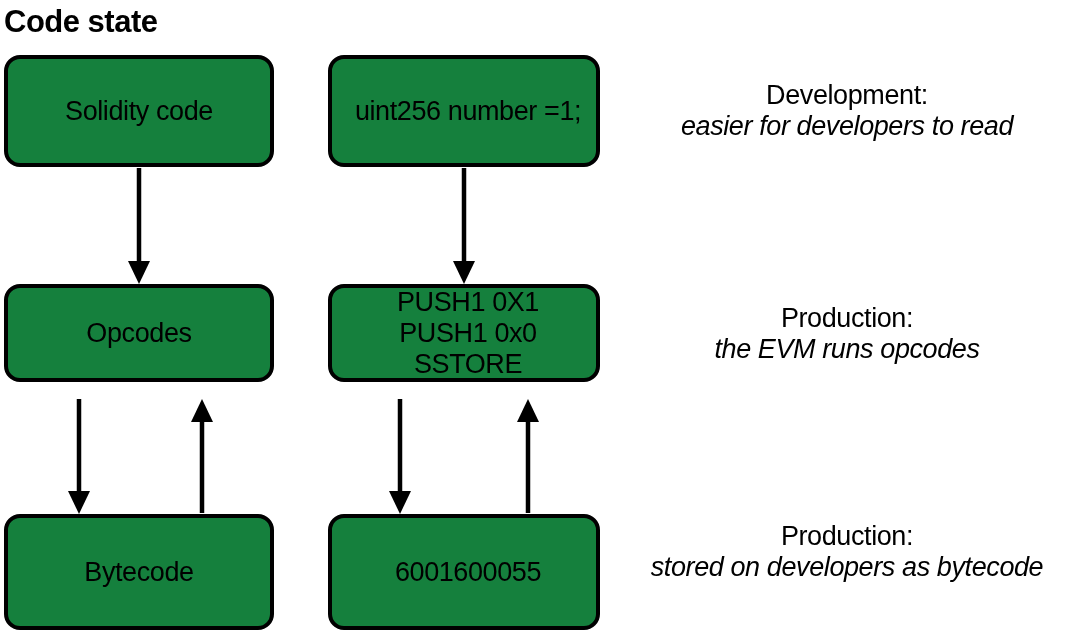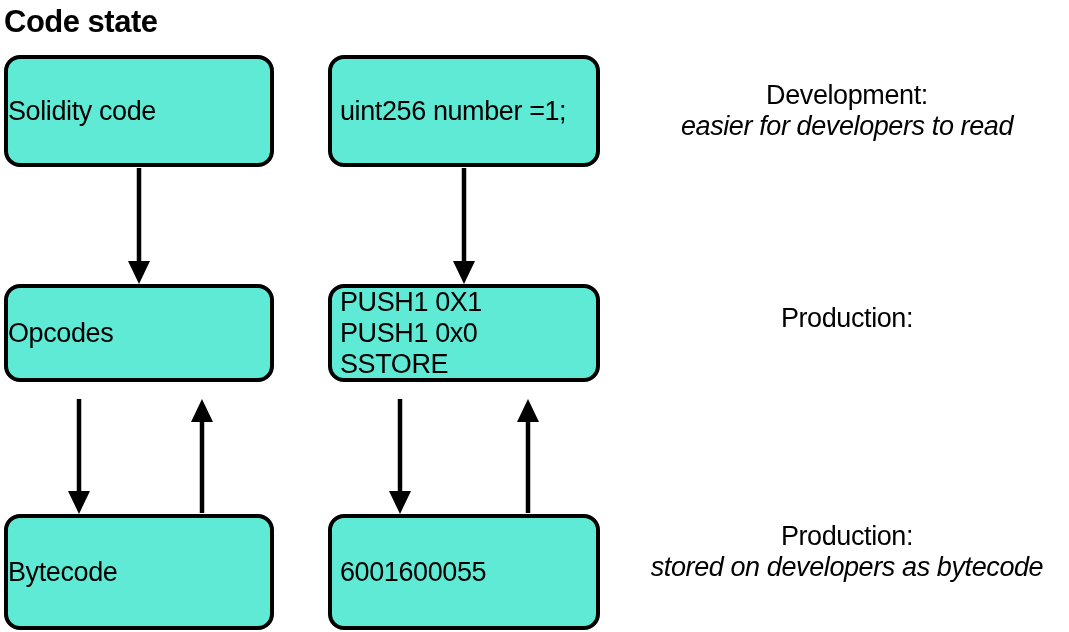--- a/index.html
+++ b/index.html
@@ -23,26 +23,26 @@
     font-weight: bold;
     letter-spacing: -0.5px;
   }
   .hdr-1 { left: 4px;   width: 270px; }
   .hdr-2 { left: 328px; width: 272px; }
   .hdr-3 { left: 625px; width: 444px; }
 
   .node {
     position: absolute;
     box-sizing: border-box;
-    background: #5eead4;
+    background: #15803d;
     border: 4px solid #000000;
     border-radius: 16px;
     display: flex;
     flex-direction: column;
-    align-items: flex-start;
+    align-items: center;
     justify-content: center;
     text-align: center;
     font-size: 27px;
     letter-spacing: -0.4px;
     line-height: 31px;
   }
   .c1 { left: 4px;   width: 270px; }
   .c2 { left: 328px; width: 272px; padding-left: 8px; }
   .r1 { top: 55px;  height: 112px; }
   .r2 { top: 284px; height: 98px; }
@@ -131,19 +131,20 @@
   <div class="node c2 r3">
     <span>6001600055</span>
   </div>
 
   <div class="desc d1">
     <div class="desc-title">Development:</div>
     <div class="desc-text">easier for developers to read</div>
   </div>
   <div class="desc d2">
     <div class="desc-title">Production:</div>
+    <div class="desc-text">the EVM runs opcodes</div>
   </div>
   <div class="desc d3">
     <div class="desc-title">Production:</div>
     <div class="desc-text">stored on developers as bytecode</div>
   </div>
 
 </div>
 
 </body></html>

